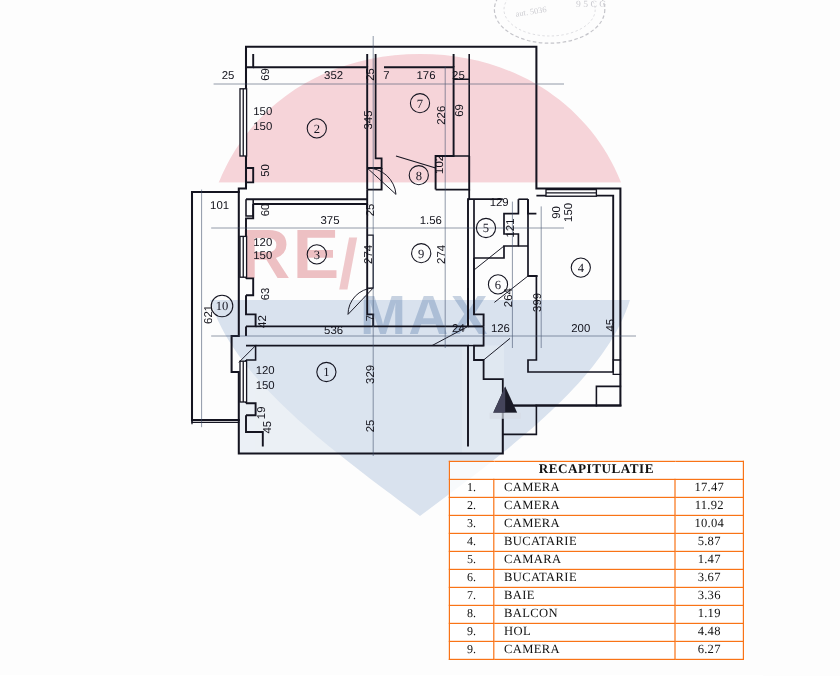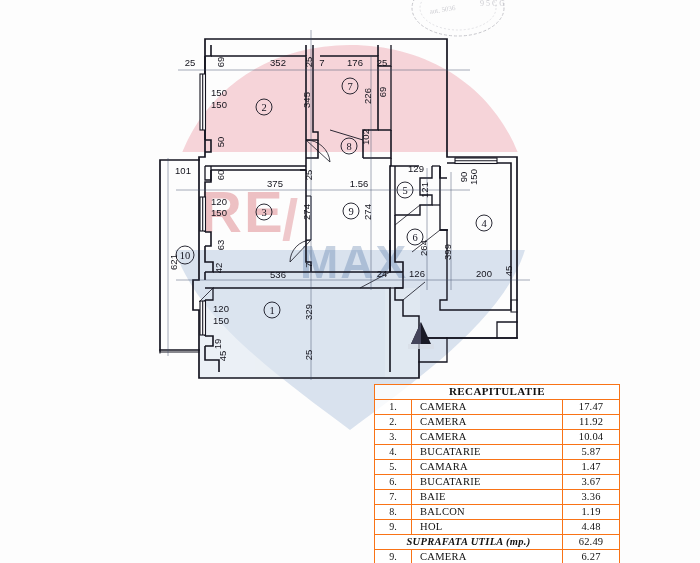--- a/index.html
+++ b/index.html
@@ -399,24 +399,20 @@
           <td class="r-num">8.</td>
           <td class="r-name">BALCON</td>
           <td class="r-val">1.19</td>
         </tr>
         <tr>
           <td class="r-num">9.</td>
           <td class="r-name">HOL</td>
           <td class="r-val">4.48</td>
         </tr>
         <tr>
-          <td class="r-sum" colspan="2">SUPRAFATA UTILA (mp.)</td>
-          <td class="r-val">62.49</td>
-        </tr>
-        <tr>
           <td class="r-num">9.</td>
           <td class="r-name">CAMERA</td>
           <td class="r-val">6.27</td>
         </tr>
       </tbody>
   </table>
 
 </div>
 
 </body></html>

